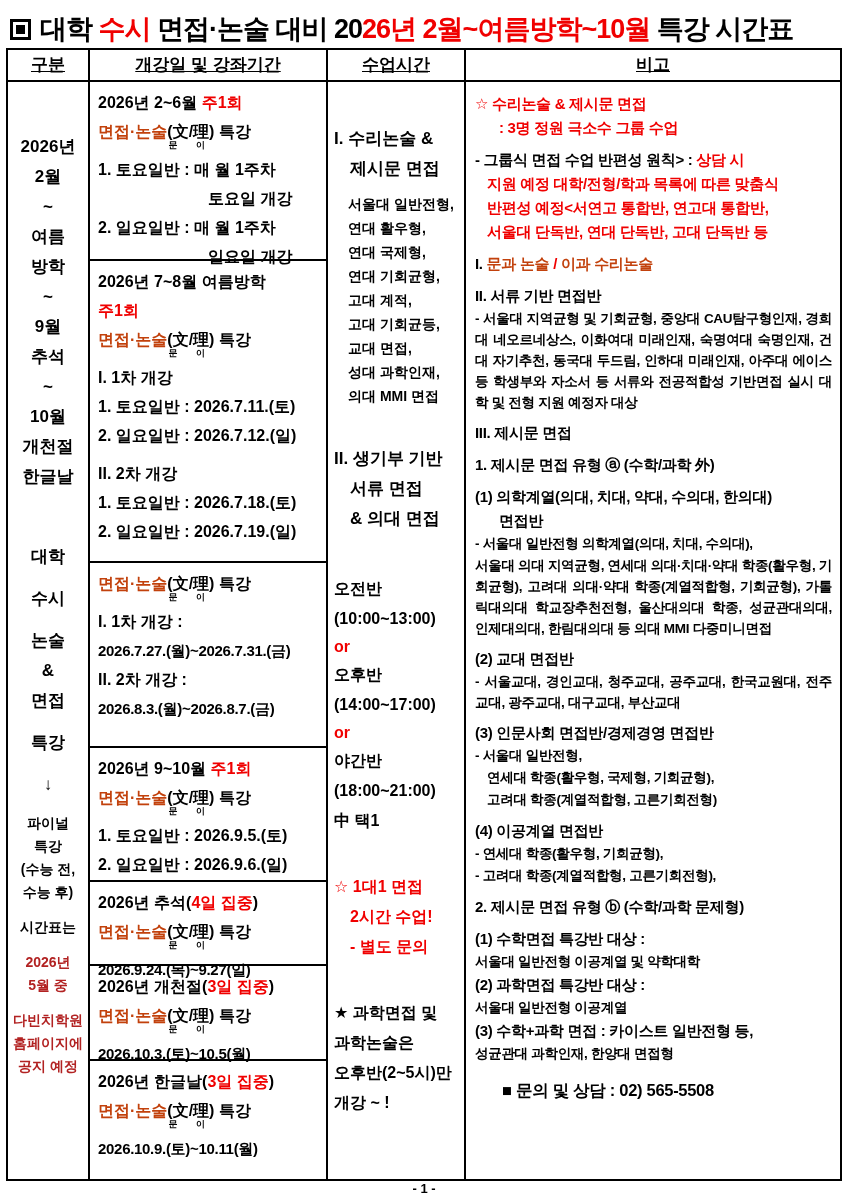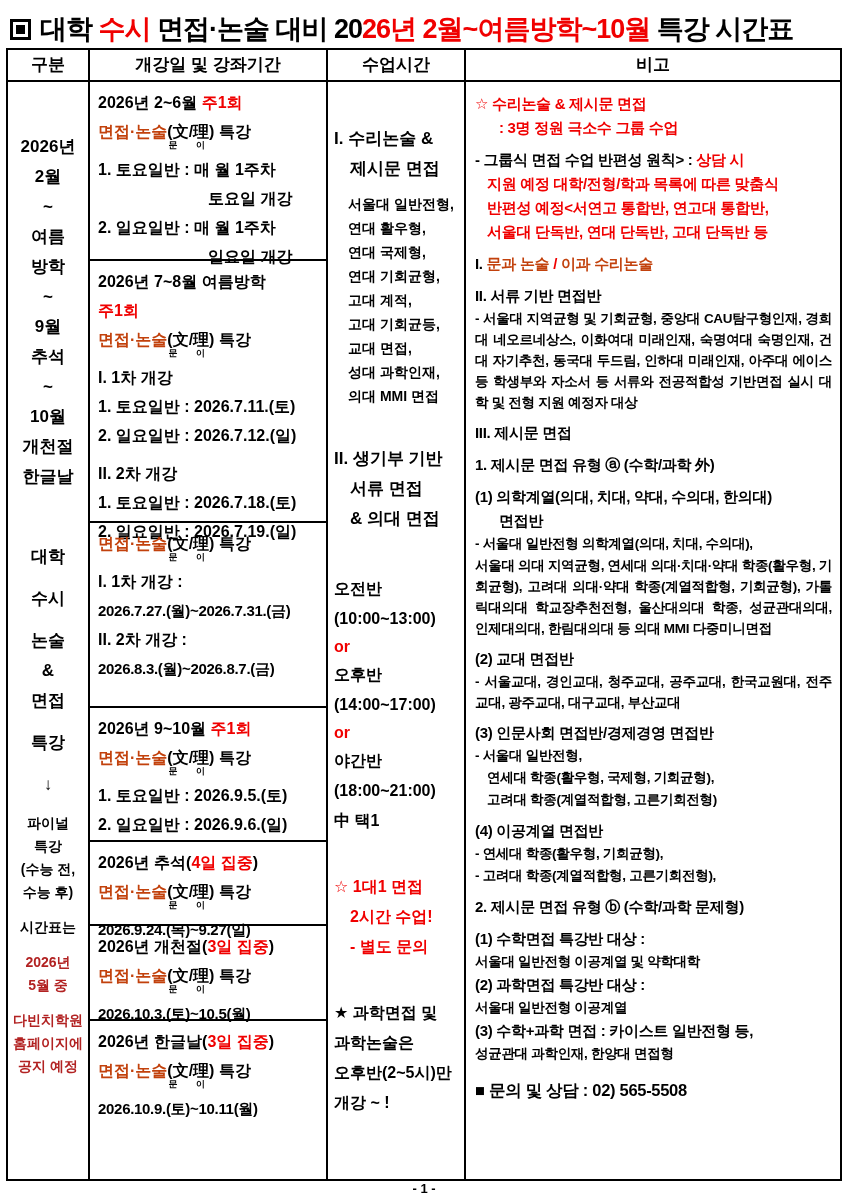--- a/index.html
+++ b/index.html
@@ -11,21 +11,21 @@
   .page{position:relative;width:848px;height:1200px;overflow:hidden;}
 
   
   .title{display:flex;align-items:center;gap:9px;padding:11px 0 5px 10px;font-size:27px;letter-spacing:-1px;white-space:nowrap;}
   .bullet{display:inline-block;width:9px;height:9px;border:3px solid #000;padding:3px;background:#000;background-clip:content-box;}
   .title .ln{display:inline;}
 
   
   .tbl{position:absolute;left:6px;top:48px;width:832px;border:2px solid #000;}
   .hdr{display:grid;grid-template-columns:80px 238px 138px auto;border-bottom:2px solid #000;}
-  .hdr>div{text-align:center;font-size:17px;padding:3px 0 4px;border-left:2px solid #000;}
+  .hdr>div{text-align:center;font-size:17px;padding:3px 0 4px;border-left:2px solid #000;text-decoration:underline;}
   .hdr>div:first-child{border-left:none;}
   .bodyrow{display:grid;grid-template-columns:80px 238px 138px auto;height:1097px;}
   .cell{border-left:2px solid #000;overflow:hidden;}
   .cell:first-child{border-left:none;}
 
   .ln{white-space:nowrap;}
   .k{color:#000;} .r{color:#f00000;} .b{color:#c2410c;text-align:center;} .dr{color:#b22222;}
 
   
   .hj{position:relative;display:inline-block;}
@@ -59,21 +59,21 @@
   .col3 .gC{margin-top:40px;}
 
   
   .col4{padding:10px 8px 0 9px;font-size:15px;}
   .col4 .ln{line-height:24px;letter-spacing:-0.3px;}
   .col4 .para{white-space:normal;text-align:justify;font-size:13.5px;line-height:21px;}
   .col4 .sm2{font-size:13.5px;line-height:22px;}
   .col4 .ind3{padding-left:12px;}
   .col4 .ind4{padding-left:24px;}
   .col4 .g8{margin-top:8px;}
-  .col4 .g12{margin-top:12px;}
+  .col4 .g12{margin-top:12px;margin-left:27px;}
   .col4 .big{font-size:16.5px;line-height:27px;}
 
   .footer{position:absolute;left:0;bottom:4px;width:100%;text-align:center;font-size:13px;font-weight:bold;}
 </style>
 </head>
 <body>
 
 <div class="page">
 
   <div class="title">
@@ -122,21 +122,21 @@
         </div>
       <div class="cell col2">
           <div class="section" style="height: 177px; border-radius: 20px;">
             <div class="ln"><span class="k">2026년 2~6월 </span><span class="r">주1회</span></div>
             <div class="ln"><span class="b">면접·논술</span><span class="k hj">(文/理)<span class="rt">문 이</span></span><span class="k"> 특강</span></div>
             <div class="ln gA"><span class="k">1. 토요일반 : 매 월 1주차</span></div>
             <div class="ln ind"><span class="k">토요일 개강</span></div>
             <div class="ln"><span class="k">2. 일요일반 : 매 월 1주차</span></div>
             <div class="ln ind"><span class="k">일요일 개강</span></div>
           </div>
-          <div class="section" style="height: 262px;">
+          <div class="section" style="height: 302px;">
             <div class="ln"><span class="k">2026년 7~8월 여름방학</span></div>
             <div class="ln"><span class="r">주1회</span></div>
             <div class="ln"><span class="b">면접·논술</span><span class="k hj">(文/理)<span class="rt">문 이</span></span><span class="k"> 특강</span></div>
             <div class="ln gA"><span class="k">I. 1차 개강</span></div>
             <div class="ln"><span class="k">1. 토요일반 : 2026.7.11.(토)</span></div>
             <div class="ln"><span class="k">2. 일요일반 : 2026.7.12.(일)</span></div>
             <div class="ln gA"><span class="k">II. 2차 개강</span></div>
             <div class="ln"><span class="k">1. 토요일반 : 2026.7.18.(토)</span></div>
             <div class="ln"><span class="k">2. 일요일반 : 2026.7.19.(일)</span></div>
           </div>

